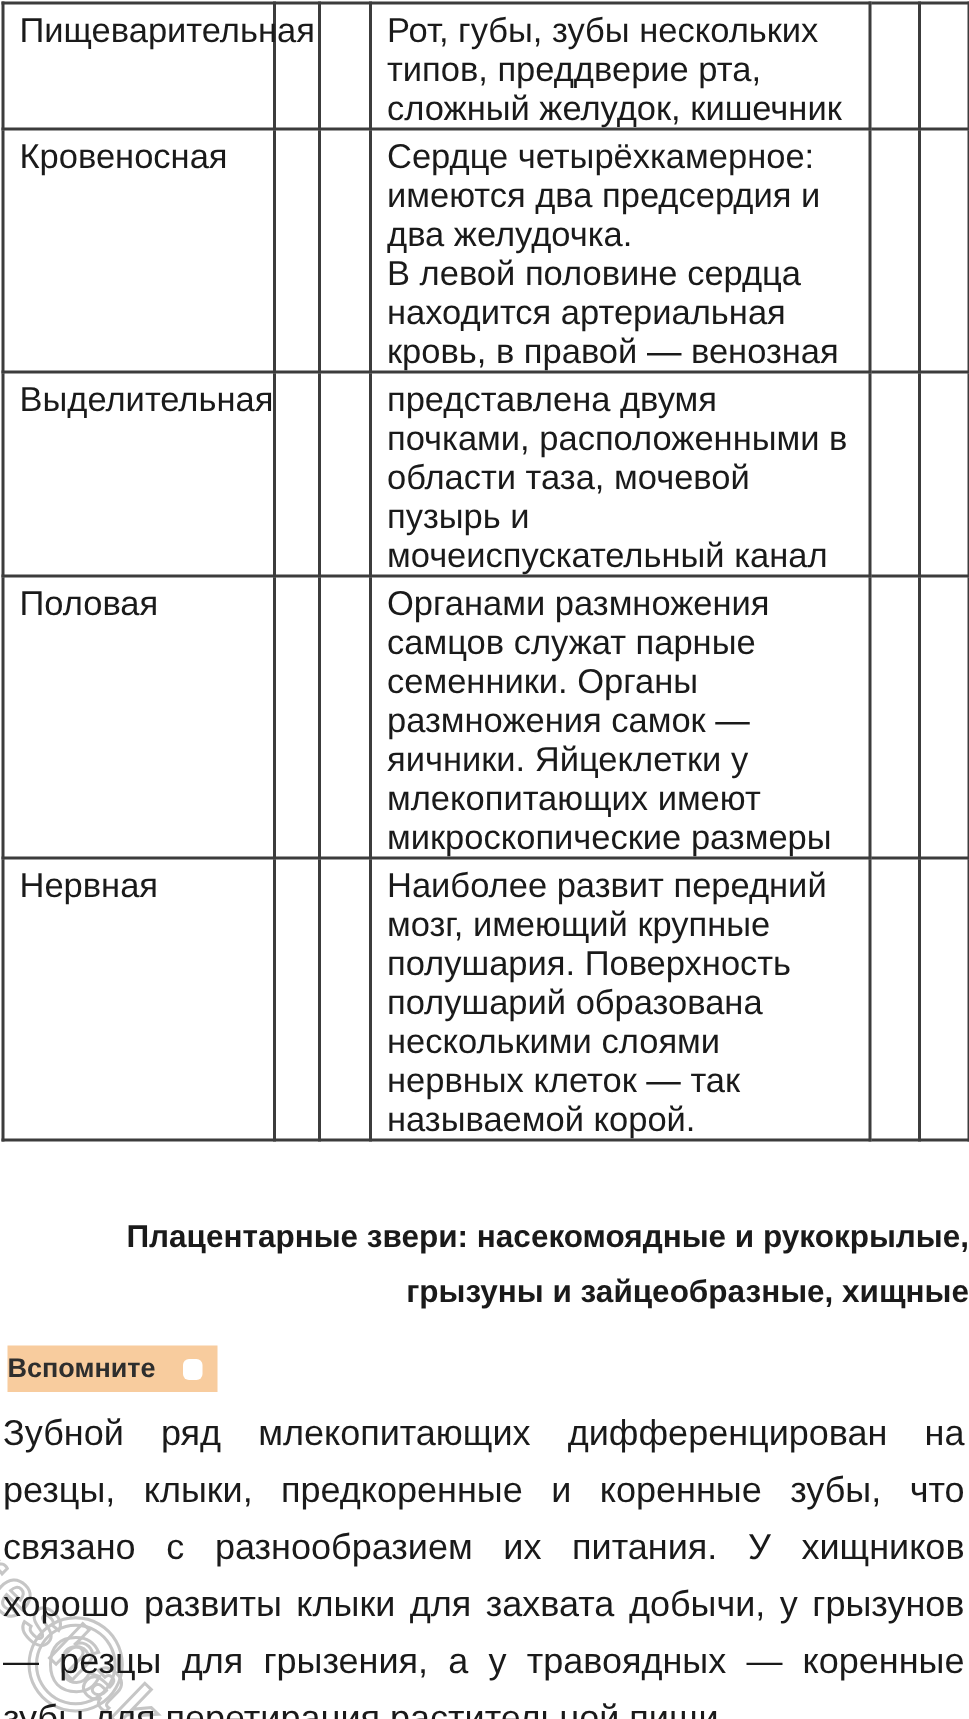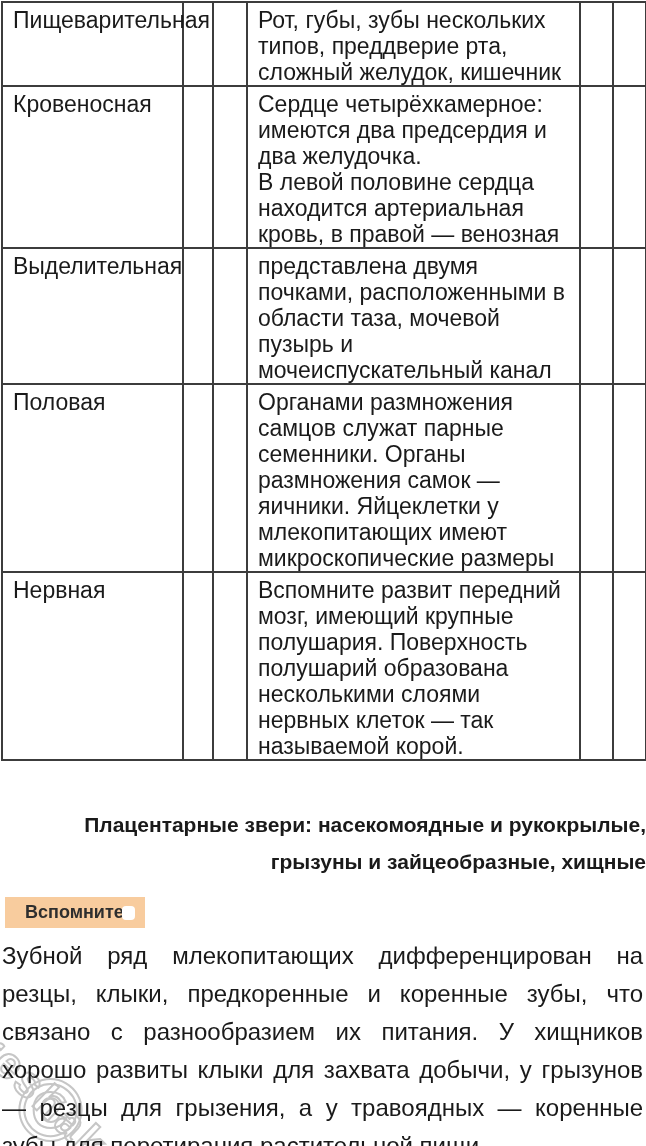--- a/index.html
+++ b/index.html
@@ -57,21 +57,21 @@
     height: 31px;
     background: #f8cc9e;
     z-index: 1;
   }
   .badge-label {
     display: block;
     font-size: 18px;
     font-weight: bold;
     color: #2e2e2e;
     line-height: 31px;
-    padding-left: 20px;
+    padding-left: 0;
   }
   .badge-notch {
     position: absolute;
     right: 10px; top: 9px;
     width: 13px; height: 14px;
     background: #ffffff;
     border-radius: 4px;
   }
 
   
@@ -165,21 +165,21 @@
         <td class="c-sm"></td>
         <td class="c-sm"></td>
         <td class="c-desc">Органами размножения самцов служат парные семенники. Органы размножения самок — яичники. Яйцеклетки у млекопитающих имеют микроскопические размеры</td>
         <td class="c-sm"></td>
         <td class="c-sm"></td>
       </tr>
       <tr class="r5">
         <td class="c-name">Нервная</td>
         <td class="c-sm"></td>
         <td class="c-sm"></td>
-        <td class="c-desc">Вспомните развит передний мозг, имеющий крупные полушария. Поверхность полушарий образована несколькими слоями нервных клеток — так называемой корой.</td>
+        <td class="c-desc">Наиболее развит передний мозг, имеющий крупные полушария. Поверхность полушарий образована несколькими слоями нервных клеток — так называемой корой.</td>
         <td class="c-sm"></td>
         <td class="c-sm"></td>
       </tr>
     </tbody>
   </table>
 
   <h1 class="heading">Плацентарные звери: насекомоядные и рукокрылые,
 грызуны и зайцеобразные, хищные</h1>
 
   <div class="badge">

